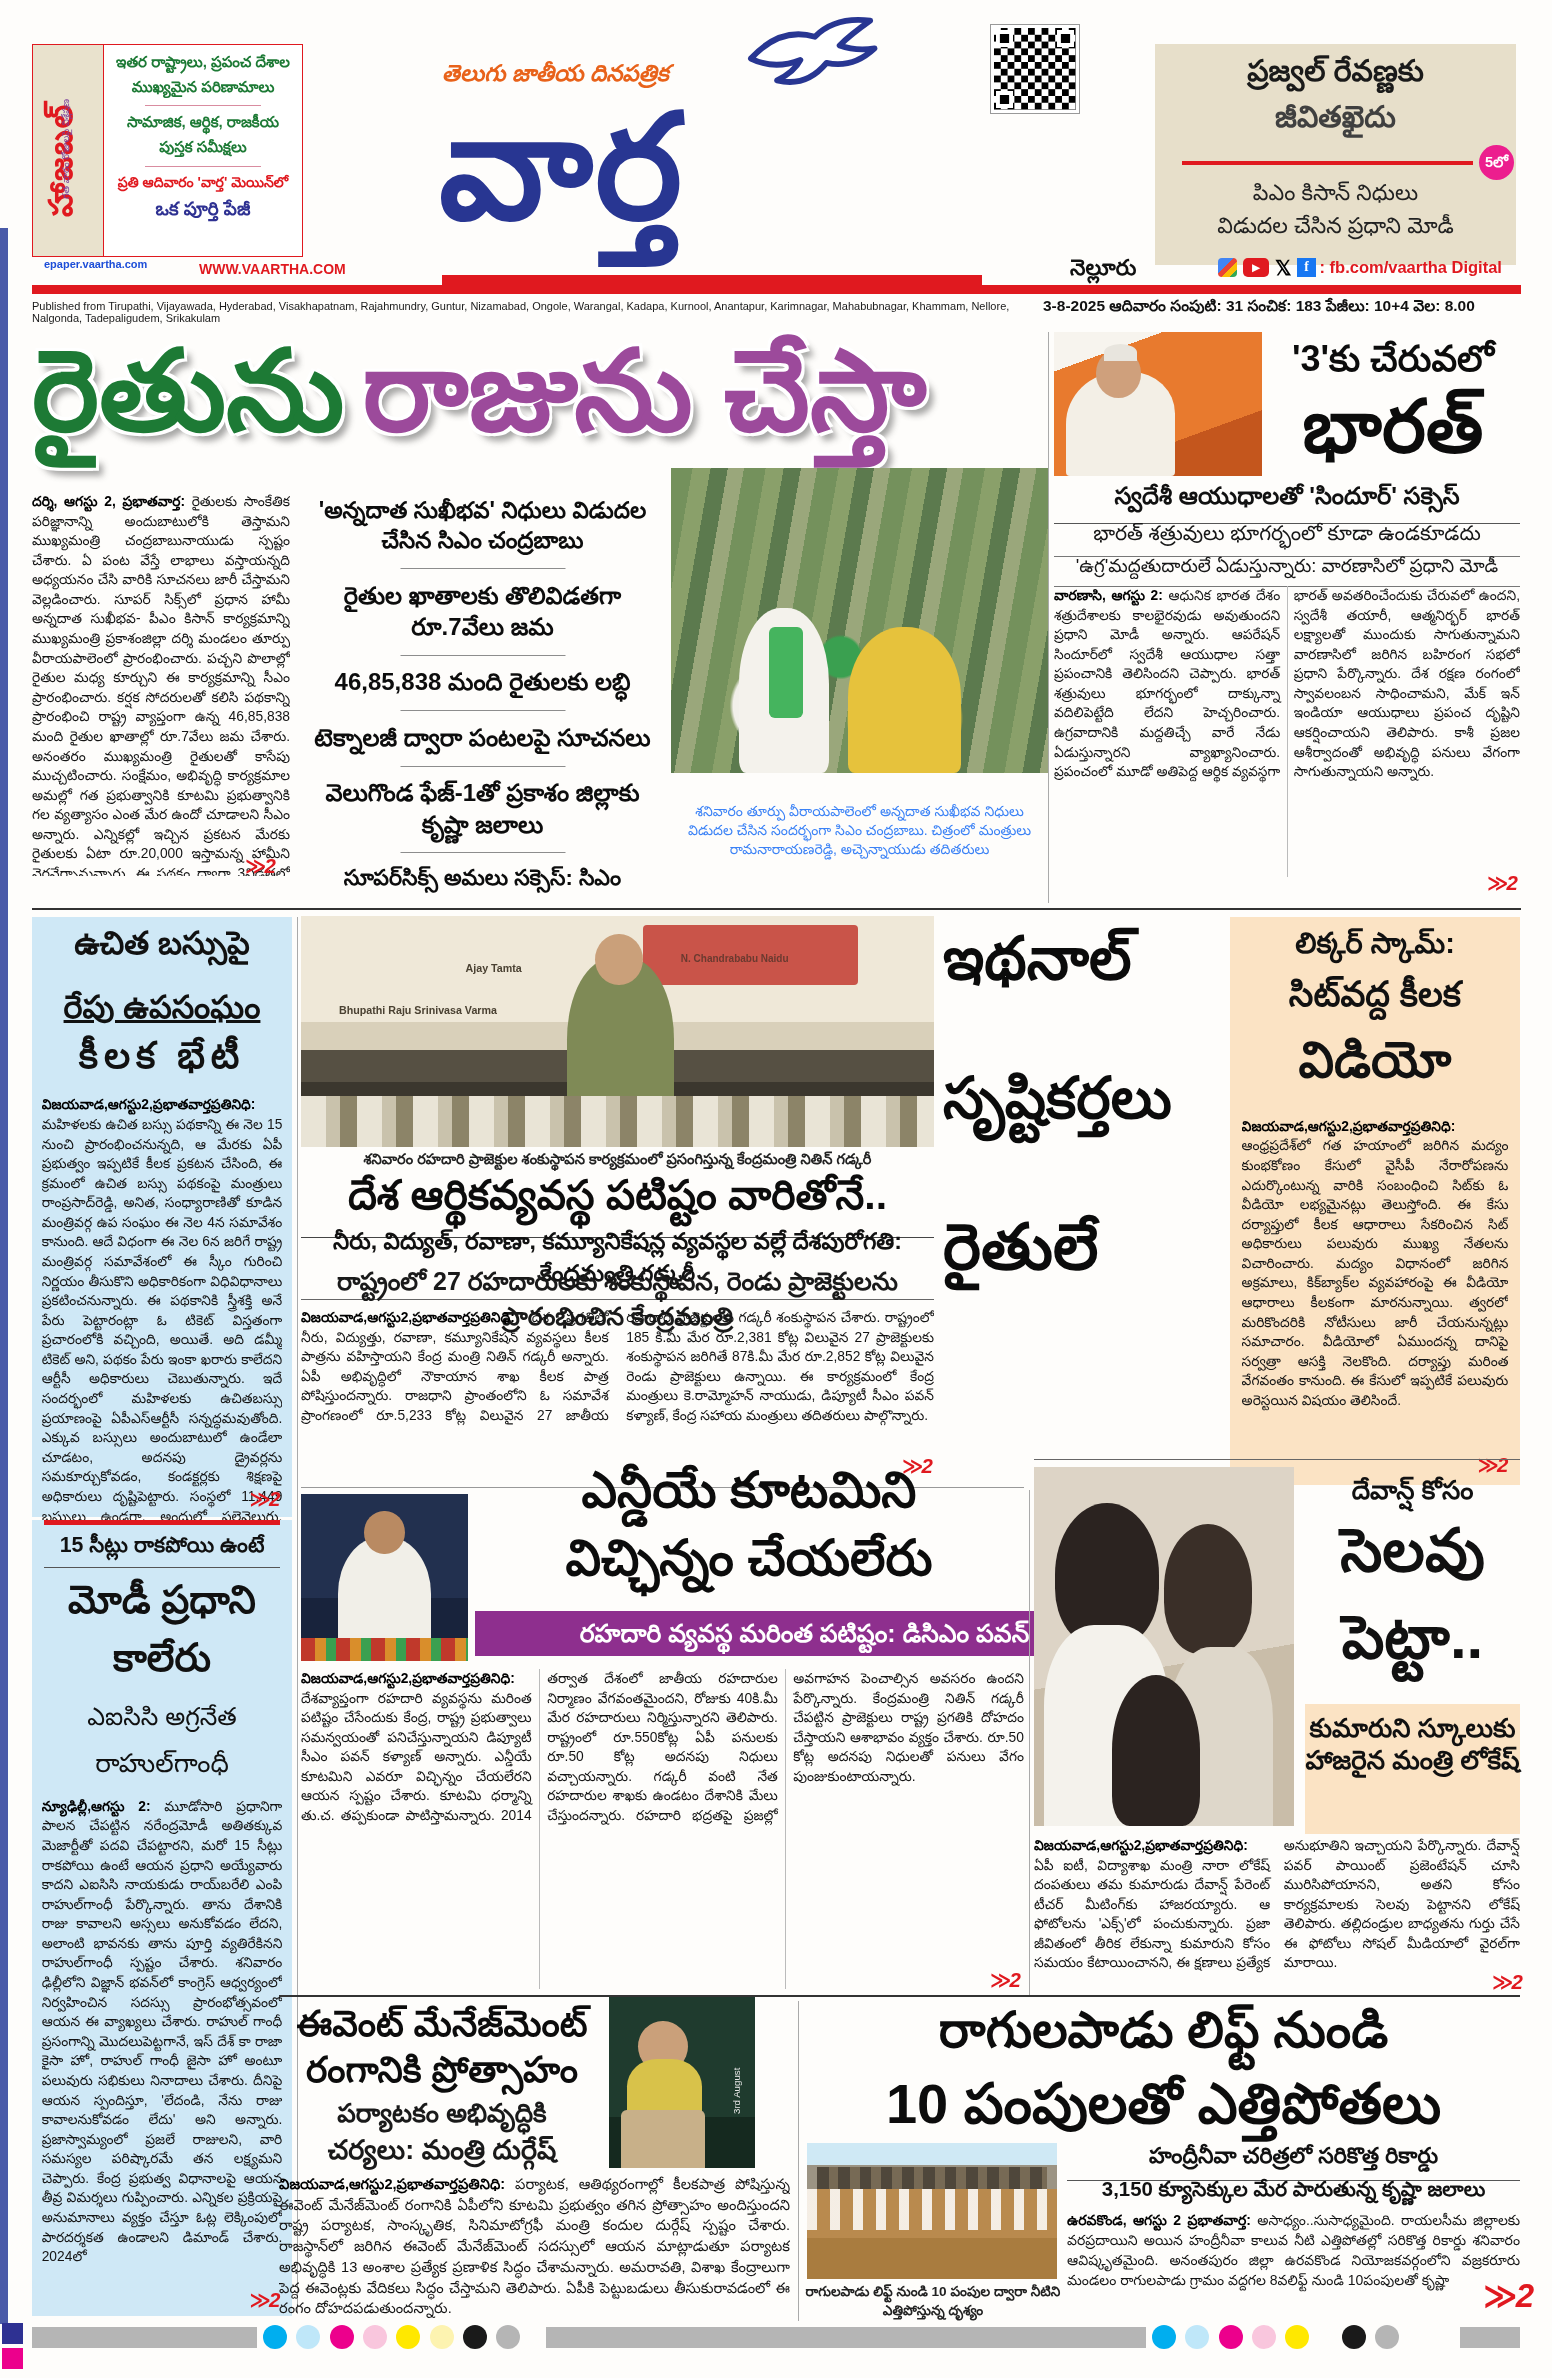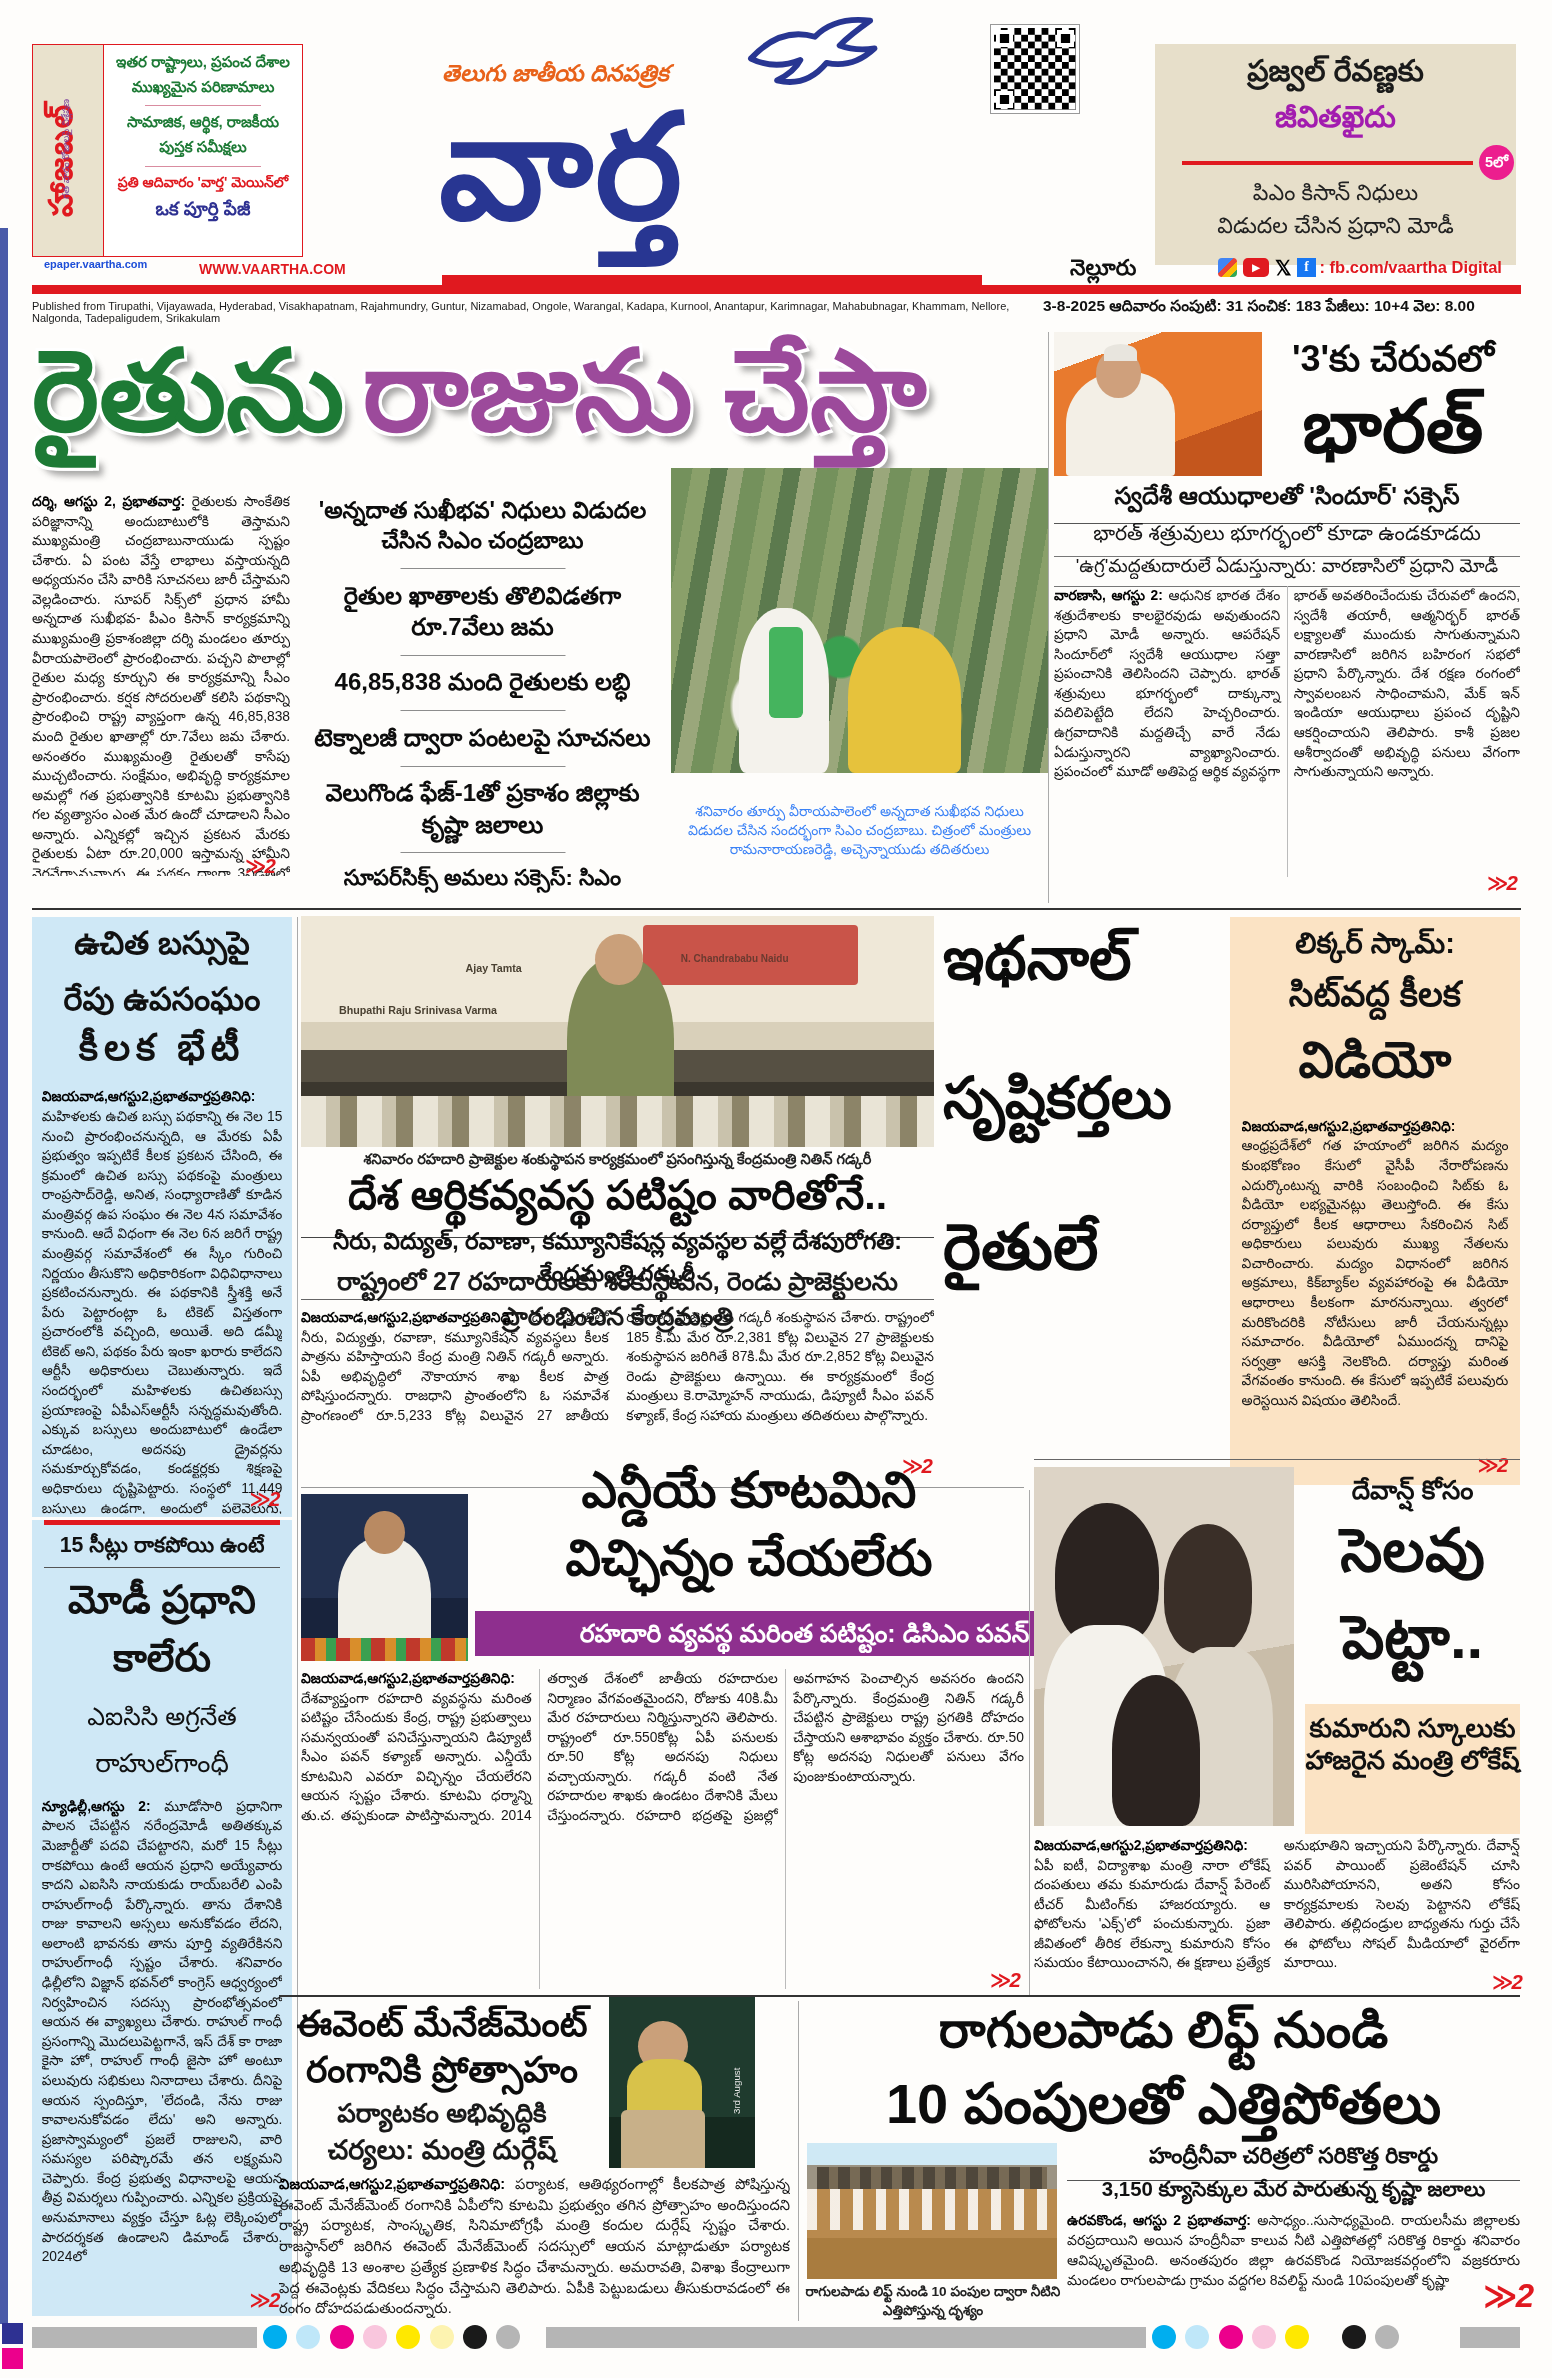--- a/index.html
+++ b/index.html
@@ -65,21 +65,21 @@
 
   <div class="abs" style="left:991px;top:25px;width:82px;height:82px;border:3.9px solid #fff;outline:1px solid #999;
               background:conic-gradient(#000 25%,#fff 0 50%,#000 0 75%,#fff 0) 0 0/13.6px 13.6px;">
     <div class="abs" style="left:1.9px;top:1.9px;width:17.5px;height:17.5px;background:#000;box-shadow:inset 0 0 0 3.9px #fff,inset 0 0 0 6.8px #000;"></div>
     <div class="abs" style="right:1.9px;top:1.9px;width:17.5px;height:17.5px;background:#000;box-shadow:inset 0 0 0 3.9px #fff,inset 0 0 0 6.8px #000;"></div>
     <div class="abs" style="left:1.9px;bottom:1.9px;width:17.5px;height:17.5px;background:#000;box-shadow:inset 0 0 0 3.9px #fff,inset 0 0 0 6.8px #000;"></div>
   </div>
 
   <div class="abs" style="left:1155px;top:44px;width:361px;height:211px;background:#e7dfca;padding:9.7px 0 0;">
     <div class="c b" style="font-size:30px;color:#1a1a1a;">ప్రజ్వల్ రేవణ్ణకు</div>
-    <div class="c b" style="font-size:30px;color:#a21caf;margin-top:5.8px;">జీవితఖైదు</div>
+    <div class="c b" style="font-size:30px;color:#404040;margin-top:5.8px;">జీవితఖైదు</div>
     <div style="position:relative;height:25px;margin-top:9.7px;">
       <div class="abs" style="left:27px;top:9.7px;width:291px;height:3.9px;background:#e0191f;"></div>
       <div class="abs c b" style="right:2px;top:-5.8px;width:35px;height:35px;border-radius:50%;background:#ec1e8e;color:#fff;font-size:14.6px;line-height:35px;">5లో</div>
     </div>
     <div class="c" style="font-size:22px;color:#222;margin-top:3.9px;">పిఎం కిసాన్ నిధులు</div>
     <div class="c" style="font-size:22px;color:#222;margin-top:2px;">విడుదల చేసిన ప్రధాని మోడీ</div>
   </div>
 
   <div class="abs b" style="left:1070px;top:255px;font-size:22px;color:#111;">నెల్లూరు</div>
 
@@ -140,21 +140,21 @@
   <div class="abs c" style="left:1054px;top:522px;width:466px;font-size:20.4px;color:#161616;border-bottom:1px solid #777;padding-bottom:5.8px;">భారత్ శత్రువులు భూగర్భంలో కూడా ఉండకూడదు</div>
   <div class="abs c" style="left:1054px;top:555px;width:466px;font-size:18.4px;color:#161616;border-bottom:1px solid #777;padding-bottom:4.9px;">'ఉగ్ర'మద్దతుదారులే ఏడుస్తున్నారు: వారణాసిలో ప్రధాని మోడీ</div>
   <div class="abs body-txt" style="left:1054px;top:586px;width:466px;height:291px;column-count:2;column-gap:13.6px;column-rule:1px solid #bbb;">
     <b>వారణాసి, ఆగస్టు 2:</b>
     <span>ఆధునిక భారత దేశం శత్రుదేశాలకు కాలభైరవుడు అవుతుందని ప్రధాని మోడీ అన్నారు. ఆపరేషన్ సిందూర్‌లో స్వదేశీ ఆయుధాల సత్తా ప్రపంచానికి తెలిసిందని చెప్పారు. భారత్ శత్రువులు భూగర్భంలో దాక్కున్నా వదిలిపెట్టేది లేదని హెచ్చరించారు. ఉగ్రవాదానికి మద్దతిచ్చే వారే నేడు ఏడుస్తున్నారని వ్యాఖ్యానించారు. ప్రపంచంలో మూడో అతిపెద్ద ఆర్థిక వ్యవస్థగా భారత్ అవతరించేందుకు చేరువలో ఉందని, స్వదేశీ తయారీ, ఆత్మనిర్భర్ భారత్ లక్ష్యాలతో ముందుకు సాగుతున్నామని వారణాసిలో జరిగిన బహిరంగ సభలో ప్రధాని పేర్కొన్నారు. దేశ రక్షణ రంగంలో స్వావలంబన సాధించామని, మేక్ ఇన్ ఇండియా ఆయుధాలు ప్రపంచ దృష్టిని ఆకర్షించాయని తెలిపారు. కాశీ ప్రజల ఆశీర్వాదంతో అభివృద్ధి పనులు వేగంగా సాగుతున్నాయని అన్నారు.</span>
   </div>
   <div class="abs jump" style="left:1487px;top:871px;">≫2</div>
 
   <div class="abs lblue" style="left:32px;top:917px;width:260px;height:600px;padding:0;">
     <div class="c b" style="font-size:32px;padding-top:7.8px;">ఉచిత బస్సుపై</div>
-    <div class="c b" style="font-size:32px;margin-top:12px;">రేపు ఉపసంఘం</div>
+    <div class="c b" style="font-size:32px;margin-top:20px;text-decoration:underline;">రేపు ఉపసంఘం</div>
     <div class="c b" style="font-size:37px;margin-top:1.9px;letter-spacing:5.8px;">కీలక భేటీ</div>
     <div class="body-txt" style="margin:9.7px 9.7px 0;height:427px;">
       <b>విజయవాడ,ఆగస్టు2,ప్రభాతవార్తప్రతినిధి:</b>
       <span>మహిళలకు ఉచిత బస్సు పథకాన్ని ఈ నెల 15 నుంచి ప్రారంభించనున్నది, ఆ మేరకు ఏపీ ప్రభుత్వం ఇప్పటికే కీలక ప్రకటన చేసింది, ఈ క్రమంలో ఉచిత బస్సు పథకంపై మంత్రులు రాంప్రసాద్‌రెడ్డి, అనిత, సంధ్యారాణితో కూడిన మంత్రివర్గ ఉప సంఘం ఈ నెల 4న సమావేశం కానుంది. ఆదే విధంగా ఈ నెల 6న జరిగే రాష్ట్ర మంత్రివర్గ సమావేశంలో ఈ స్కీం గురించి నిర్ణయం తీసుకొని అధికారికంగా విధివిధానాలు ప్రకటించనున్నారు. ఈ పథకానికి స్త్రీశక్తి అనే పేరు పెట్టారంట్లా ఓ టికెట్ విస్తతంగా ప్రచారంలోకి వచ్చింది, అయితే. అది డమ్మీ టికెట్ అని, పథకం పేరు ఇంకా ఖరారు కాలేదని ఆర్టీసీ అధికారులు చెబుతున్నారు. ఇదే సందర్భంలో మహిళలకు ఉచితబస్సు ప్రయాణంపై ఏపీఎస్ఆర్టీసీ సన్నద్ధమవుతోంది. ఎక్కువ బస్సులు అందుబాటులో ఉండేలా చూడటం, అదనపు డ్రైవర్లను సమకూర్చుకోవడం, కండక్టర్లకు శిక్షణపై అధికారులు దృష్టిపెట్టారు. సంస్థలో 11,449 బస్సులు ఉండగా, అందులో పల్లెవెలుగు, ఆల్ట్రాపల్లెవెలుగు, సిటీ</span>
     </div>
     <div class="jump" style="position:absolute;right:13.6px;bottom:5.8px;">≫2</div>
   </div>
 
   <div class="abs lblue" style="left:32px;top:1520px;width:260px;height:796px;">
     <div style="height:4.9px;background:#e0191f;margin:0 11.6px;"></div>

